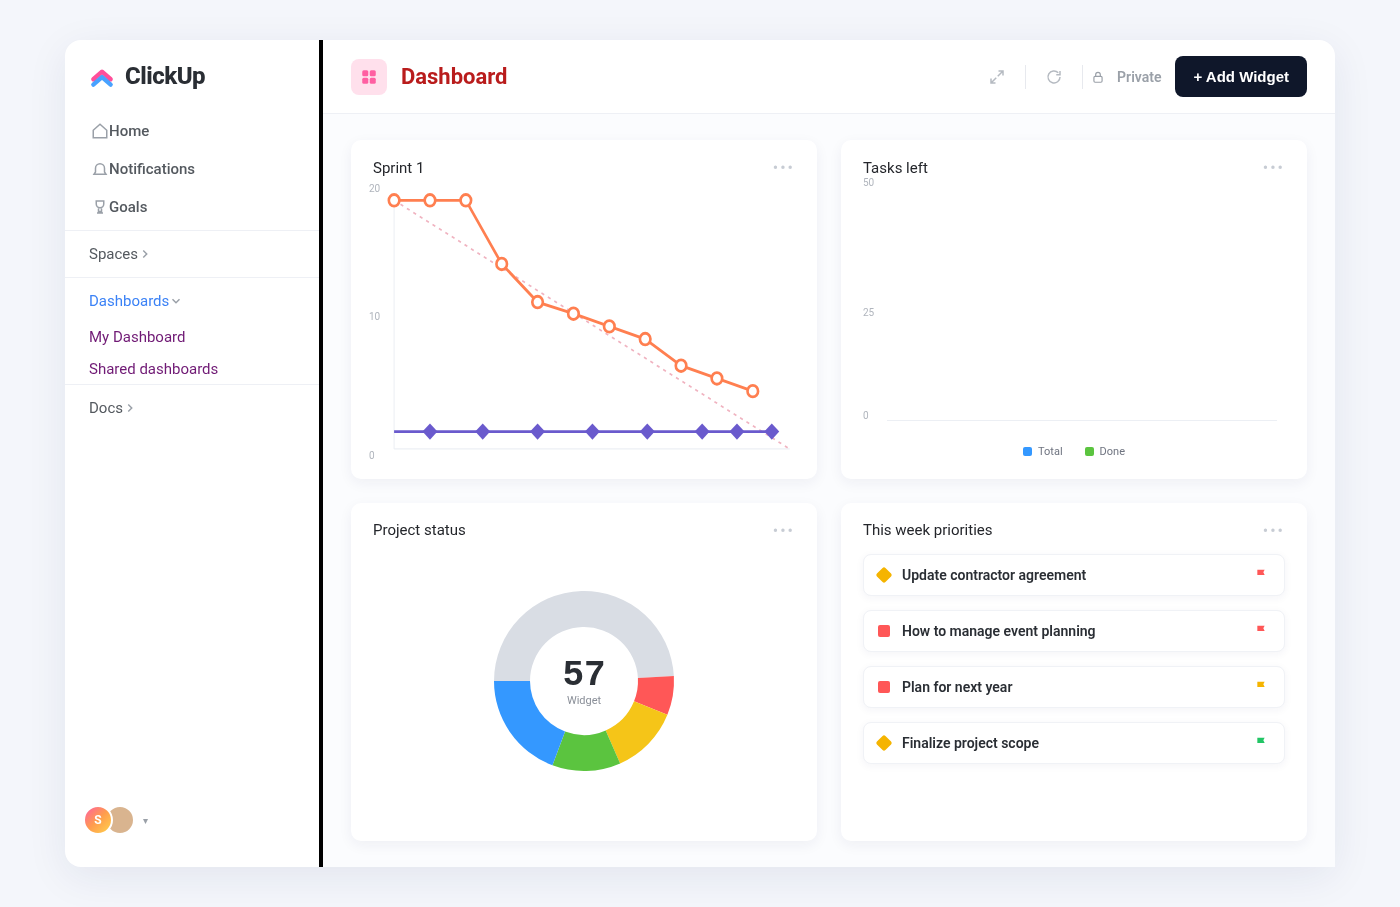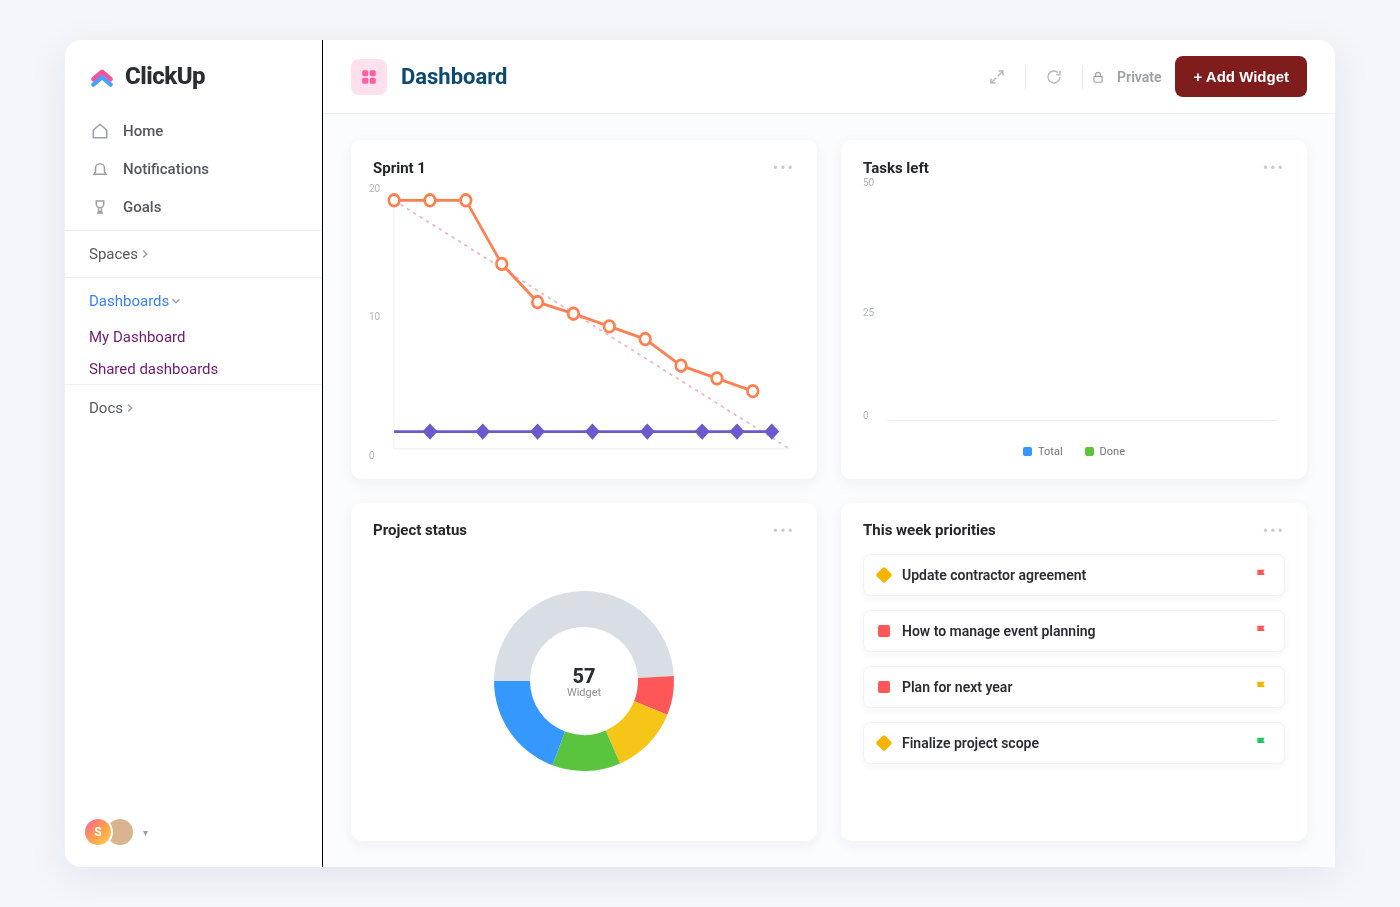--- a/index.html
+++ b/index.html
@@ -15,31 +15,31 @@
     position: absolute;
     top: 40px; left: 65px; right: 65px; bottom: 40px;
     background: #fff;
     border-radius: 16px;
     box-shadow: 0 10px 40px rgba(30,40,90,0.08);
     display: flex;
   }
   
   .sidebar {
     width: 258px;
-    border-right: 1px solid #000000;
+    border-right: 4px solid #000000;
     display: flex;
     flex-direction: column;
-    padding: 22px 0 14px 0;
+    padding: 22px 0 26px 0;
     position: relative;
   }
   .brand { display:flex; align-items:center; gap:10px; padding: 0 24px 18px 24px; }
   .brand .name { font-size: 24px; font-weight: 800; letter-spacing: -0.5px; }
   .nav { padding: 4px 12px; }
   .nav-item {
-    display:flex; align-items:flex-start; gap:14px;
+    display:flex; align-items:flex-start; 
     padding: 10px 14px; border-radius:8px;
     color:#54595f; font-size:15px; font-weight:500; cursor:pointer;
   }
   .nav-item .ico { width:18px; height:18px; color:#9aa0a8; display:flex; align-items:center; justify-content:center; }
   .section {
     border-top:1px solid #eef0f5; padding: 14px 24px; display:flex; align-items:center; justify-content:flex-start;
     font-size:15px; color:#54595f; cursor:pointer;
   }
   .section.exp { font-weight:400; color:#3b82f6; }
   .chev { width:14px; height:14px; color:#9aa0a8; display:flex; }
@@ -60,40 +60,40 @@
   
   .main { flex:1; display:flex; flex-direction:column; }
   .topbar {
     height:74px; display:flex; align-items:center; padding: 0 28px;
     border-bottom:1px solid #eef0f5;
   }
   .dash-icon {
     width:36px; height:36px; border-radius:8px; background:#ffe0ec;
     display:flex; align-items:center; justify-content:center; margin-right:14px;
   }
-  .topbar h1 { font-size:22px; font-weight:700; color:#0c4a6e; flex:0 0 auto; }
+  .topbar h1 { font-size:22px; font-weight:700; color:#b91c1c; flex:0 0 auto; }
   .topbar-spacer { flex:1; }
   .top-action { width:28px; height:28px; color:#b5bac1; display:flex; align-items:center; justify-content:center; cursor:pointer; margin:0 6px;}
   .vdiv { width:1px; height:24px; background:#e7e9ee; margin:0 8px; }
   .private { display:flex; align-items:center; gap:12px; color:#9aa0a8; font-size:14px; font-weight:600; margin-right:14px;}
   .add-widget {
-    background:#7f1d1d; color:#fff; border:none; border-radius:8px;
+    background:#0f172a; color:#fff; border:none; border-radius:8px;
     padding:12px 18px; font-size:15px; font-weight:600; cursor:pointer;
   }
   .grid {
     flex:1; padding:26px 28px; display:grid;
     grid-template-columns: 1fr 1fr; grid-template-rows: 1fr 1fr;
     gap:24px; background:#fbfcfe;
   }
   .card {
     background:#fff; border-radius:10px; box-shadow: 0 4px 14px rgba(30,40,90,0.06);
     padding:18px 22px; display:flex; flex-direction:column; position:relative;
   }
   .card-head { display:flex; align-items:center; justify-content:space-between; }
-  .card-title { font-size:15px; font-weight:700; color:#24262b; }
+  .card-title { font-size:15px; font-weight:400; color:#24262b; }
   .card-more { color:#c7ccd4; font-size:16px; letter-spacing:2px; cursor:pointer; }
 
   
   .sprint-body { flex:1; position:relative; margin-top:6px; }
   .ylabel { position:absolute; left:-4px; font-size:10px; color:#b0b5bd; }
   .chart-svg { width:100%; height:100%; }
 
   
   .bars-body { flex:1; position:relative; }
   .bars-area { position:absolute; inset:0 8px 40px 24px; display:flex; align-items:flex-end; justify-content:space-around; border-bottom:1px solid #eceff4;}
@@ -102,21 +102,21 @@
   .bar.total { background:#3498ff; }
   .bar.done { background:#5bc43f; }
   .bars-ytick { position:absolute; left:0; font-size:10px; color:#b0b5bd; }
   .bars-legend { position:absolute; bottom:3px; left:0; right:0; display:flex; justify-content:center; gap:22px; font-size:11px; color:#6f7480;}
   .leg { display:flex; align-items:center; gap:6px;}
   .leg .sq { width:9px; height:9px; border-radius:2px; }
 
   
   .donut-wrap { flex:1; display:flex; align-items:center; justify-content:center; position:relative; }
   .donut-center { position:absolute; text-align:center; }
-  .donut-center .num { font-size:20px; font-weight:800; }
+  .donut-center .num { font-size:36px; font-weight:800;font-family:Liberation Mono, monospace; }
   .donut-center .lbl { font-size:11px; color:#8a8f98; margin-top:-2px;}
 
   
   .pri-list { flex:1; display:flex; flex-direction:column; gap:14px; margin-top:14px;}
   .pri-item {
     background:#fff; border:1px solid #f0f2f6; border-radius:8px;
     box-shadow:0 2px 8px rgba(30,40,90,0.05);
     padding:12px 14px; display:flex; align-items:center; gap:12px;
     font-size:14px; font-weight:600; color:#2a2e34;
   }

